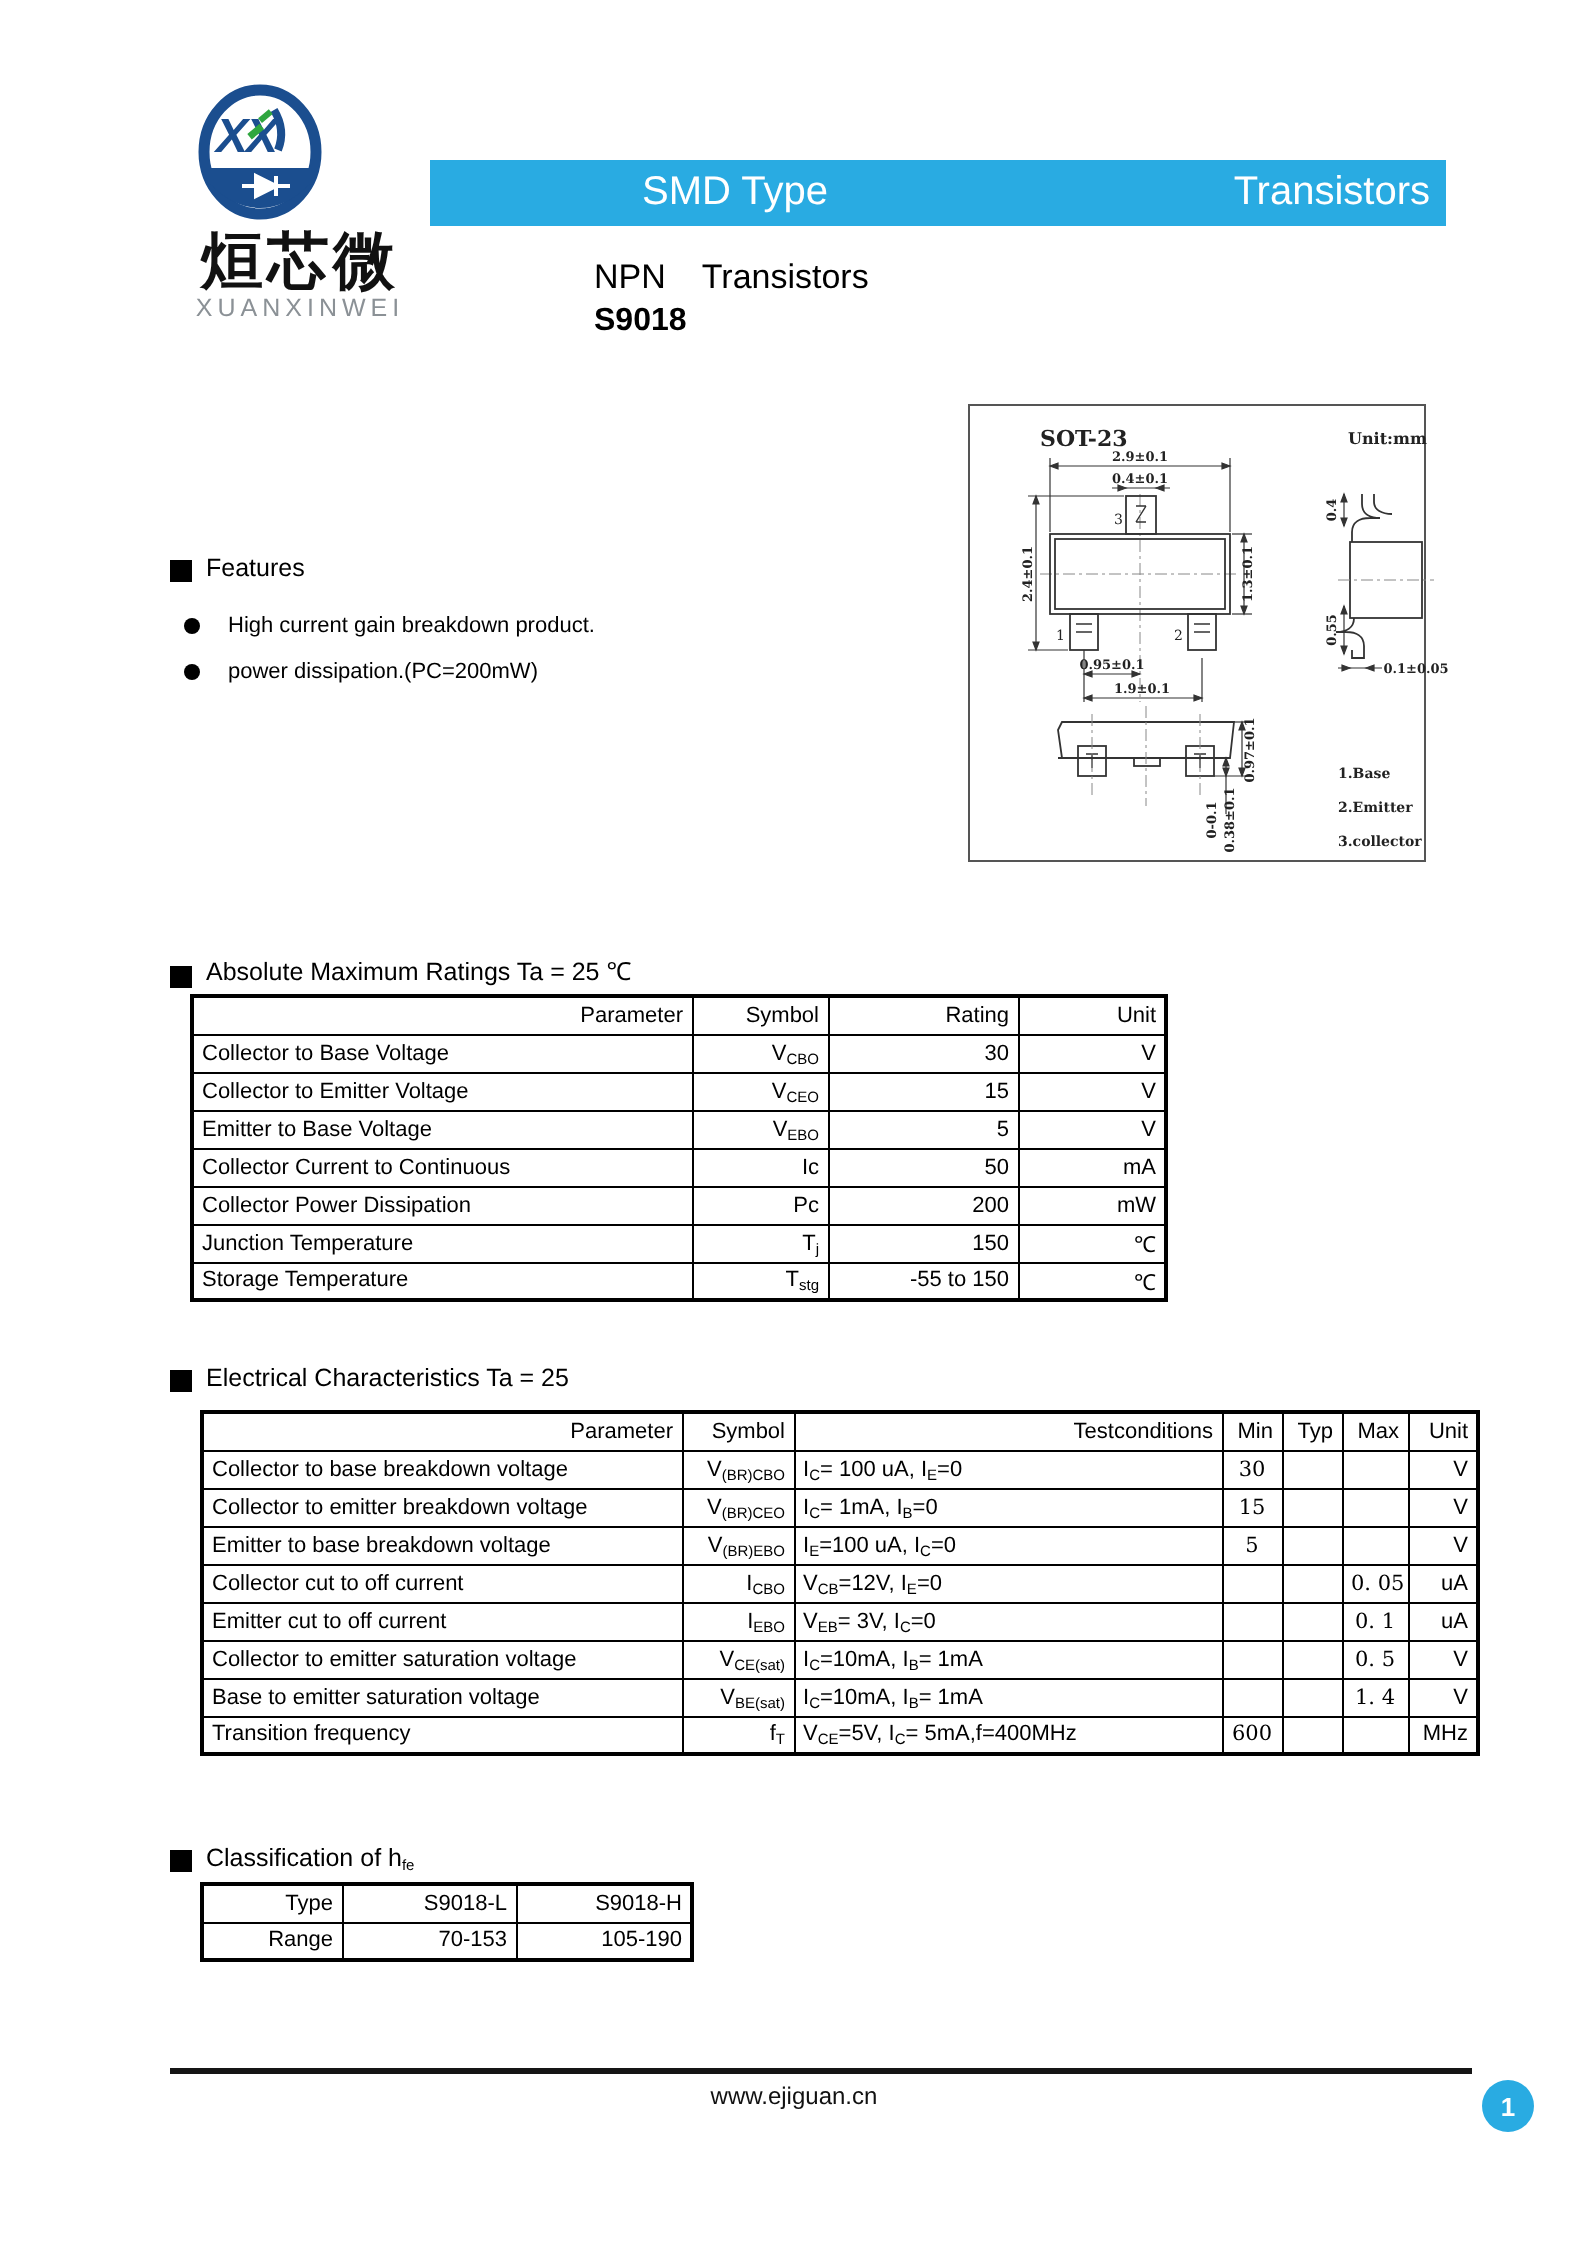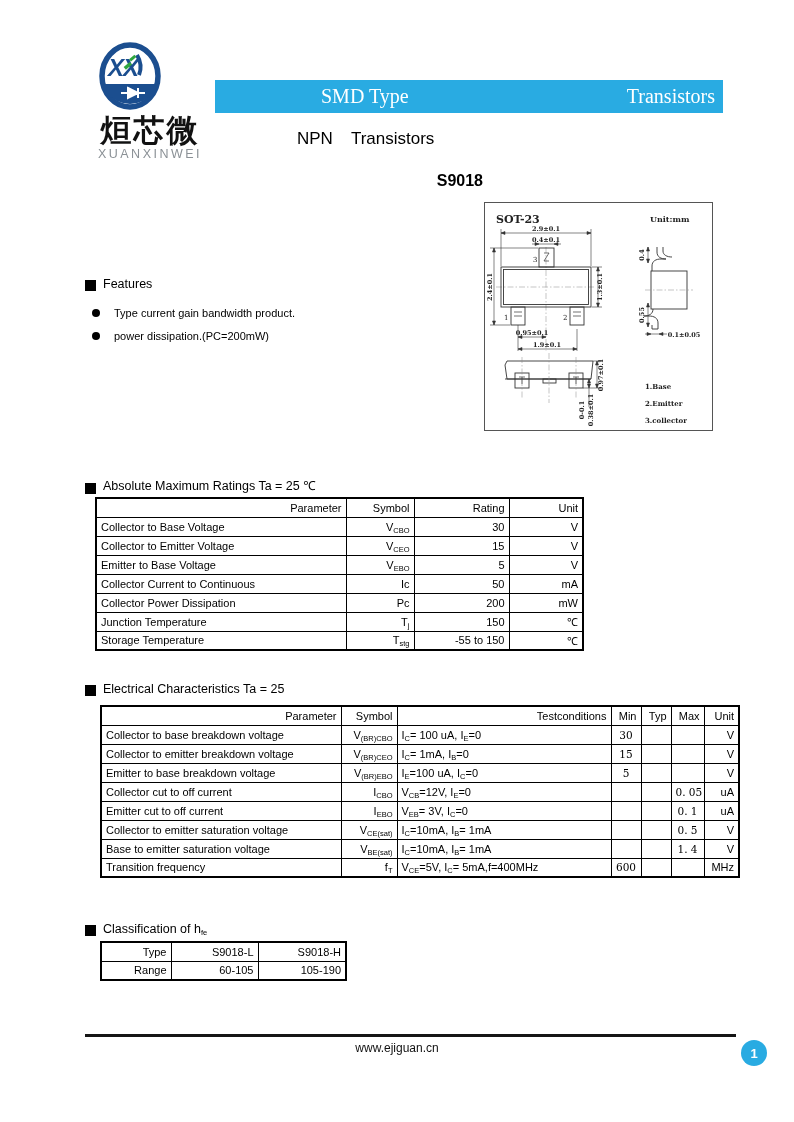--- a/index.html
+++ b/index.html
@@ -22,21 +22,21 @@
   .feat-item { font-size:11px; display:flex; align-items:center; margin-top:11px; }
   .dot { display:inline-block; width:8px; height:8px; border-radius:50%; background:#000; margin:0 14px 0 7px; flex:0 0 auto; }
 
   table { border-collapse:collapse; table-layout:fixed; }
   .dtable { border:2px solid #000; }
   .dtable td { border:1px solid #000; font-size:11px; height:19px; padding:0 4px; overflow:hidden; white-space:nowrap; }
   .dtable td.c { text-align:right; }
   .dtable td.num { text-align:center; font-family:"DejaVu Serif", serif; font-size:10.5px; }
   sub { font-size:7.5px; line-height:0; vertical-align:-2px; }
 
-  .drawbox { border:1px solid #555; background:#fff; }
+  .drawbox { border:1px solid #555; background:#fff;padding-left:24px; }
   .drawbox svg text { font-family:"DejaVu Serif", serif; fill:#222; }
 
   .footer-line { background:#151515; }
   .footer-url { width:794px; text-align:center; font-size:12px; color:#111; }
   .page-circle { width:26px; height:26px; border-radius:50%; color:#fff; font-weight:bold; font-size:13px; display:flex; align-items:center; justify-content:center; }
 </style>
 </head>
 <body>
 
 <div class="page">
@@ -49,39 +49,39 @@
       <path d="M38 13 q6 10 2 20" stroke="#1b4e8f" stroke-width="4" fill="none"></path>
       <rect x="25" y="22" width="8" height="3.5" fill="#2fa63f" transform="rotate(-40 29 24)"></rect>
       <rect x="30" y="15" width="7" height="3" fill="#2fa63f" transform="rotate(-40 33 16)"></rect>
       <path d="M6 42 h50 v8 q-12 12 -25 12 q-13 0 -25 -12 z" fill="#1b4e8f"></path>
       <path d="M22 51 h7 M29 46 l10 5 l-10 5 z M39 46 v10 M39 51 h7" stroke="#fff" stroke-width="2" fill="#fff"></path>
     </svg>
   </div>
   <div class="abs logo-cn" style="left:77px; top:110px; width:146px; text-align:center;">烜芯微</div>
   <div class="abs logo-en" style="left:77px; top:147px; width:146px; text-align:center;">XUANXINWEI</div>
 
-  <div class="abs banner" style="left:215px; top:80px; width:508px; height:33px; background:#29abe2;font-family:Liberation Serif, serif;">
+  <div class="abs banner" style="left:215px; top:80px; width:508px; height:33px; background:#29abe2;">
     <span>SMD Type</span>
     <span>Transistors</span>
   </div>
 
   <div class="abs title1" style="left:297px; top:129px;">
     <span>NPN</span>
     <span>Transistors</span>
   </div>
-  <div class="abs title2" style="left:297px; top:172px; width:186px; text-align:right;">S9018</div>
+  <div class="abs title2" style="left:297px; top:152px; width:186px; text-align:left;">S9018</div>
 
   <div class="abs sec-head" style="left:85px; top:277px;">
     <span class="sq"></span>
     <span>Features</span>
   </div>
   <div class="abs" style="left:85px; top:296px;">
     <div class="feat-item">
       <span class="dot"></span>
-      <span>Type current gain bandwidth product.</span>
+      <span>High current gain breakdown product.</span>
     </div>
     <div class="feat-item">
       <span class="dot"></span>
       <span>power dissipation.(PC=200mW)</span>
     </div>
   </div>
 
   <div class="abs drawbox" style="left:484px; top:202px; width:229px; height:229px;">
     <svg width="227" height="227" viewBox="0 0 227 227" stroke-linecap="butt">
 
@@ -366,21 +366,21 @@
         <col style="width:88px">
       </colgroup>
     <tbody>
         <tr>
       <td class="c">Type</td>
       <td class="c">S9018-L</td>
       <td class="c">S9018-H</td>
     </tr>
     <tr>
       <td class="c">Range</td>
-      <td class="c">60-105</td>
+      <td class="c">70-153</td>
       <td class="c">105-190</td>
     </tr>
   </tbody>
     </table>
 
   <div class="abs footer-line" style="left:85px; top:1034px; width:651px; height:3px;"></div>
   <div class="abs footer-url" style="left:0; top:1041px;">www.ejiguan.cn</div>
   <div class="abs page-circle" style="left:741px; top:1040px; background:#29abe2;">1</div>
 
 </div>

